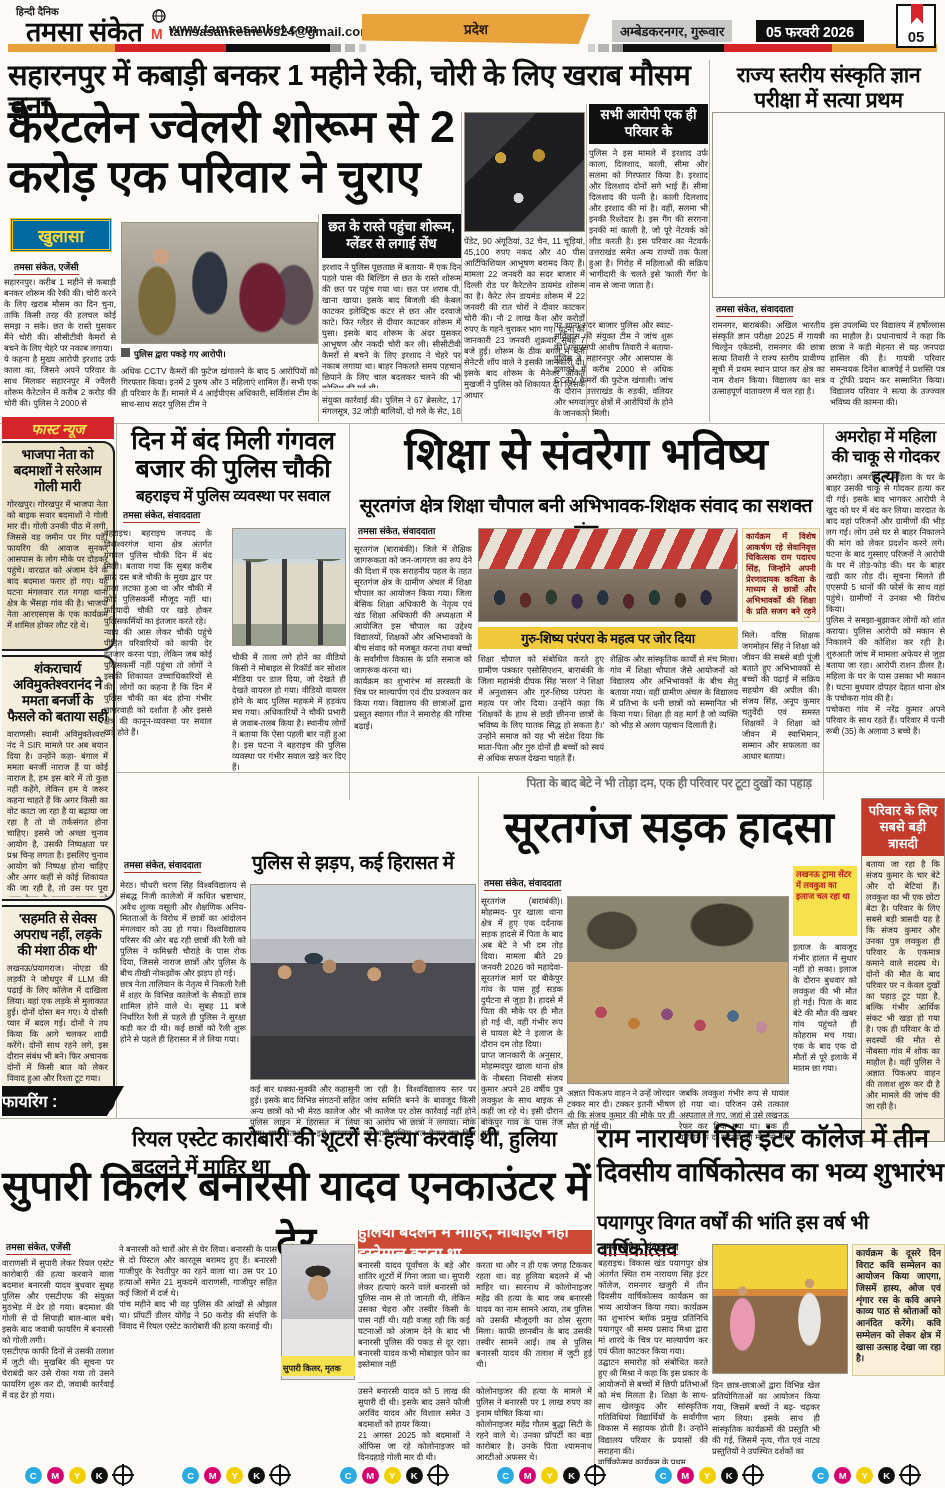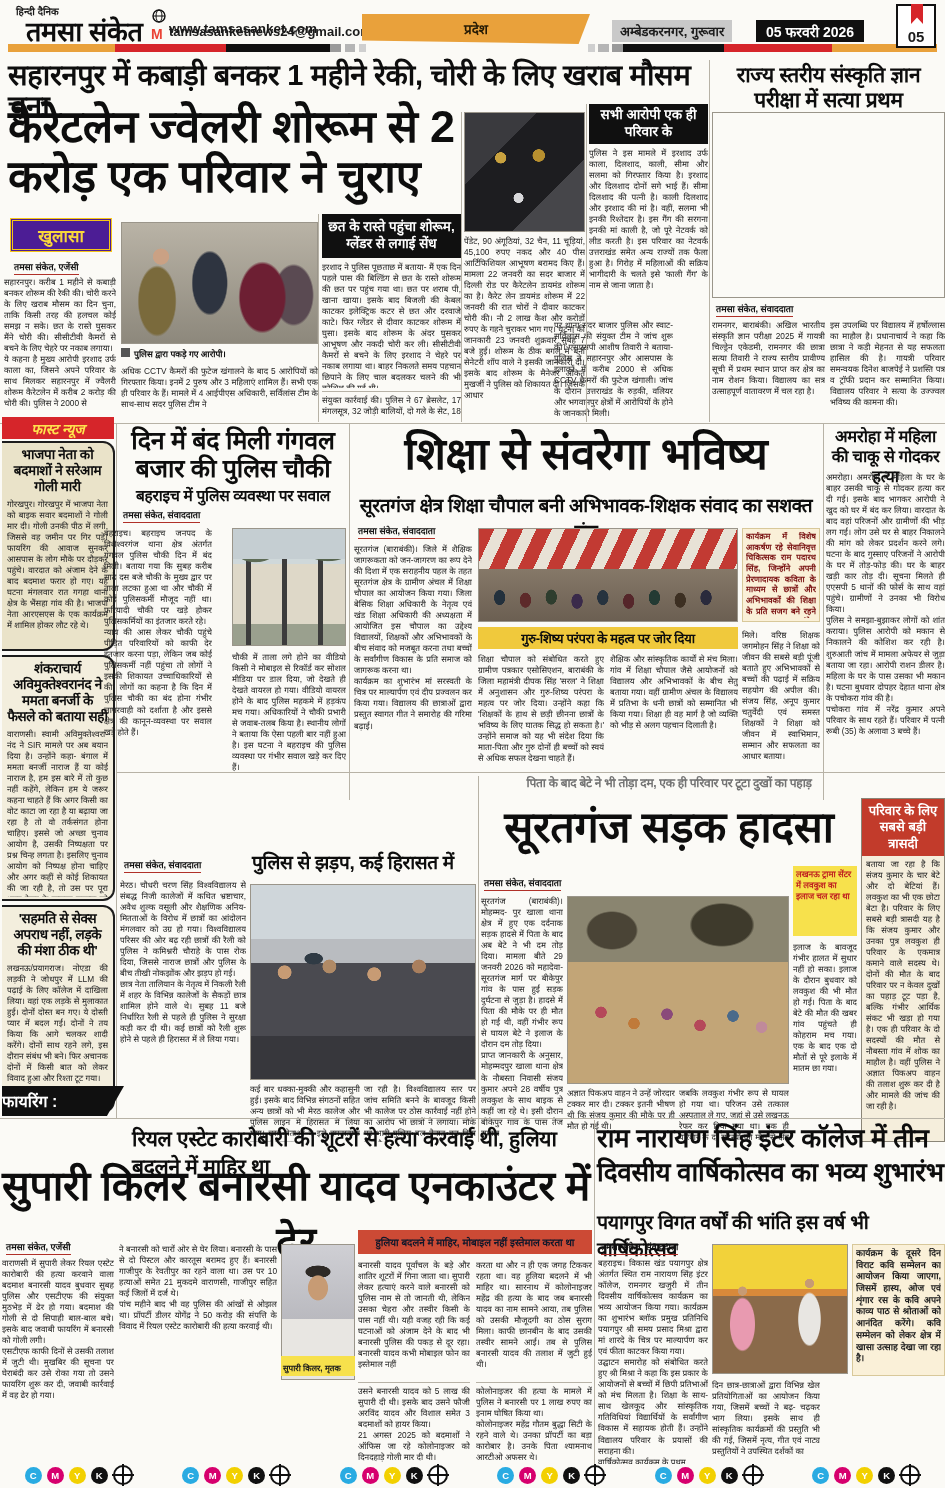--- a/index.html
+++ b/index.html
@@ -59,21 +59,21 @@
   </div>
 
   <div class="abs" style="left:896px;top:4px;width:40px;height:44px;background:#fff;border:2px solid #111;">
     <div class="abs" style="left:13px;top:-2px;width:12px;height:20px;background:#d6252a;clip-path:polygon(0 0,100% 0,100% 100%,50% 68%,0 100%);"></div>
     <div class="abs" style="left:0;right:0;bottom:1px;text-align:center;font-size:15px;font-weight:800;">05</div>
   </div>
 
   <div class="abs hl" style="left:8px;top:60px;width:702px;font-size:29px;line-height:1.06;">सहारनपुर में कबाड़ी बनकर 1 महीने रेकी, चोरी के लिए खराब मौसम चुना</div>
   <div class="abs hl" style="left:8px;top:102px;width:448px;font-size:45px;line-height:1.1;">कैरेटलेन ज्वेलरी शोरूम से 2 करोड़ एक परिवार ने चुराए</div>
 
-  <div class="abs" style="left:10px;top:218px;width:102px;height:34px;background:#4c1d95;border:3px double #f5c518;display:flex;align-items:center;justify-content:center;">
+  <div class="abs" style="left:10px;top:218px;width:102px;height:34px;background:#0369a1;border:3px double #f5c518;display:flex;align-items:center;justify-content:center;">
     <span style="color:#f9d83a;font-size:17px;font-weight:900;">खुलासा</span>
   </div>
   <div class="abs byline" style="left:14px;top:260px;">तमसा संकेत, एजेंसी</div>
   <div class="abs bt" style="left:4px;top:277px;width:112px;height:145px;">सहारनपुर। करीब 1 महीने से कबाड़ी बनकर शोरूम की रेकी की। चोरी करने के लिए खराब मौसम का दिन चुना, ताकि किसी तरह की हलचल कोई समझ न सके। छत के रास्ते घुसकर मैंने चोरी की। सीसीटीवी कैमरों से बचने के लिए चेहरे पर नकाब लगाया।
 ये कहना है मुख्य आरोपी इरशाद उर्फ काला का, जिसने अपने परिवार के साथ मिलकर सहारनपुर में ज्वैलरी शोरूम कैरेटलेन में करीब 2 करोड़ की चोरी की। पुलिस ने 2000 से</div>
 
   <div class="abs photo" style="left:121px;top:222px;width:197px;height:122px;background:
      radial-gradient(40px 60px at 72% 62%,#6d1f33 0 55%,transparent 60%),
      radial-gradient(34px 52px at 88% 60%,#5a4a52 0 55%,transparent 60%),
      radial-gradient(14px 14px at 20% 28%,#caa184 0 55%,transparent 60%),
@@ -109,21 +109,21 @@
   <div class="abs hl center" style="left:712px;top:62px;width:233px;font-size:21px;line-height:1.2;">राज्य स्तरीय संस्कृति ज्ञान परीक्षा में सत्या प्रथम</div>
   <div class="abs photo" style="left:712px;top:112px;width:233px;height:186px;background:
      radial-gradient(26px 20px at 22% 22%,#b99a7c 0 60%,transparent 65%),
      radial-gradient(46px 70px at 22% 72%,#343a44 0 60%,transparent 65%),
      radial-gradient(22px 16px at 82% 38%,#e8c galaxy 0 0%,transparent 0%),
      radial-gradient(24px 18px at 82% 36%,#eec23a 0 60%,transparent 65%),
      radial-gradient(30px 48px at 82% 75%,#d8d2c8 0 60%,transparent 65%),
      linear-gradient(#b9c4cc 0 65%,#8f8a80 65% 100%);"></div>
   <div class="abs byline" style="left:716px;top:302px;">तमसा संकेत, संवाददाता</div>
   <div class="abs bt" style="left:712px;top:320px;width:113px;height:100px;">रामनगर, बाराबंकी। अखिल भारतीय संस्कृति ज्ञान परीक्षा 2025 में गायत्री चिल्ड्रेन एकेडमी, रामनगर की छात्रा सत्या तिवारी ने राज्य स्तरीय प्रावीण्य सूची में प्रथम स्थान प्राप्त कर क्षेत्र का नाम रोशन किया। विद्यालय का सत्र उत्साहपूर्ण वातावरण में चल रहा है।</div>
-  <div class="abs bt" style="left:830px;top:320px;width:115px;height:100px;">इस उपलब्धि पर विद्यालय में हर्षोल्लास का माहौल है। प्रधानाचार्य ने कहा कि छात्रा ने कड़ी मेहनत से यह सफलता हासिल की है। गायत्री परिवार समन्वयक दिनेश बाजपेई ने प्रशस्ति पत्र व ट्रॉफी प्रदान कर सम्मानित किया। विद्यालय परिवार ने सत्या के उज्ज्वल भविष्य की कामना की।</div>
+  <div class="abs bt" style="left:830px;top:320px;width:115px;height:100px;">इस उपलब्धि पर विद्यालय में हर्षोल्लास का माहौल है। प्रधानाचार्य ने कहा कि छात्रा ने कड़ी मेहनत से यह जनपदा हासिल की है। गायत्री परिवार समन्वयक दिनेश बाजपेई ने प्रशस्ति पत्र व ट्रॉफी प्रदान कर सम्मानित किया। विद्यालय परिवार ने सत्या के उज्ज्वल भविष्य की कामना की।</div>
 
   <div class="abs hrule" style="left:0;top:423px;width:945px;"></div>
 
   <div class="abs" style="left:2px;top:417px;width:112px;height:22px;background:#d6252a;display:flex;align-items:center;justify-content:center;">
     <span style="color:#ffe34d;font-size:14px;font-weight:900;font-style:italic;">फास्ट न्यूज</span>
   </div>
 
   <div class="abs khaki sidebox" style="left:2px;top:441px;width:113px;height:210px;padding:4px 5px;">
     <div class="hl center" style="font-size:13.5px;line-height:1.18;">भाजपा नेता को बदमाशों ने सरेआम गोली मारी</div>
     <div class="bt" style="margin-top:4px;height:148px;">गोरखपुर। गोरखपुर में भाजपा नेता को बाइक सवार बदमाशों ने गोली मार दी। गोली उनकी पीठ में लगी, जिससे वह जमीन पर गिर पड़े। फायरिंग की आवाज सुनकर आसपास के लोग मौके पर दौड़कर पहुंचे। वारदात को अंजाम देने के बाद बदमाश फरार हो गए। यह घटना मंगलवार रात गगहा थाना क्षेत्र के भैंसहा गांव की है। भाजपा नेता आरएसएस के एक कार्यक्रम में शामिल होकर लौट रहे थे।</div>
@@ -260,21 +260,21 @@
   <div class="abs photo" style="left:281px;top:1244px;width:74px;height:136px;background:
      radial-gradient(16px 20px at 50% 32%,#c79b74 0 60%,transparent 65%),
      radial-gradient(20px 10px at 50% 20%,#2e2a26 0 60%,transparent 65%),
      linear-gradient(transparent 0 55%,#e8e6e2 55% 100%),
      linear-gradient(#cfcfd4,#a8a8ae);"></div>
   <div class="abs" style="left:281px;top:1356px;width:74px;background:#f7e14c;padding:1px 2px;">
     <span style="font-size:8.2px;font-weight:800;">सुपारी किलर, मृतक</span>
   </div>
 
   <div class="abs" style="left:358px;top:1230px;width:234px;height:24px;background:#cc4a35;display:flex;align-items:center;justify-content:center;">
-    <span style="font-size:10px;font-weight:900;color:#0f172a;">हुलिया बदलने में माहिर, मोबाइल नहीं इस्तेमाल करता था</span>
+    <span style="font-size:16px;font-weight:900;color:#ffffff;">हुलिया बदलने में माहिर, मोबाइल नहीं इस्तेमाल करता था</span>
   </div>
   <div class="abs bt" style="left:358px;top:1260px;width:112px;height:118px;">बनारसी यादव पूर्वांचल के बड़े और शातिर शूटरों में गिना जाता था। सुपारी लेकर हत्याएं करने वाले बनारसी को पुलिस नाम से तो जानती थी, लेकिन उसका चेहरा और तस्वीर किसी के पास नहीं थी। यही वजह रही कि कई घटनाओं को अंजाम देने के बाद भी बनारसी पुलिस की पकड़ से दूर रहा। बनारसी यादव कभी मोबाइल फोन का इस्तेमाल नहीं</div>
   <div class="abs hrule" style="left:358px;top:1382px;width:112px;"></div>
   <div class="abs bt" style="left:358px;top:1386px;width:112px;height:78px;">उसने बनारसी यादव को 5 लाख की सुपारी दी थी। इसके बाद उसने फौजी अरविंद यादव और विशाल समेत 3 बदमाशों को हायर किया।
 21 अगस्त 2025 को बदमाशों ने ऑफिस जा रहे कोलोनाइजर को दिनदहाड़े गोली मार दी थी।</div>
   <div class="abs bt" style="left:476px;top:1260px;width:116px;height:118px;">करता था और न ही एक जगह टिककर रहता था। वह हुलिया बदलने में भी माहिर था। सारनाथ में कोलोनाइजर महेंद्र की हत्या के बाद जब बनारसी यादव का नाम सामने आया, तब पुलिस को उसकी मौजूदगी का ठोस सुराग मिला। काफी छानबीन के बाद उसकी तस्वीर सामने आई। तब से पुलिस बनारसी यादव की तलाश में जुटी हुई थी।</div>
   <div class="abs hrule" style="left:476px;top:1382px;width:116px;"></div>
   <div class="abs bt" style="left:476px;top:1386px;width:116px;height:78px;">कोलोनाइजर की हत्या के मामले में पुलिस ने बनारसी पर 1 लाख रुपए का इनाम घोषित किया था।
 कोलोनाइजर महेंद्र गौतम बुद्धा सिटी के रहने वाले थे। उनका प्रॉपर्टी का बड़ा कारोबार है। उनके पिता श्यामनाथ आरटीओ अफसर थे।</div>
 

